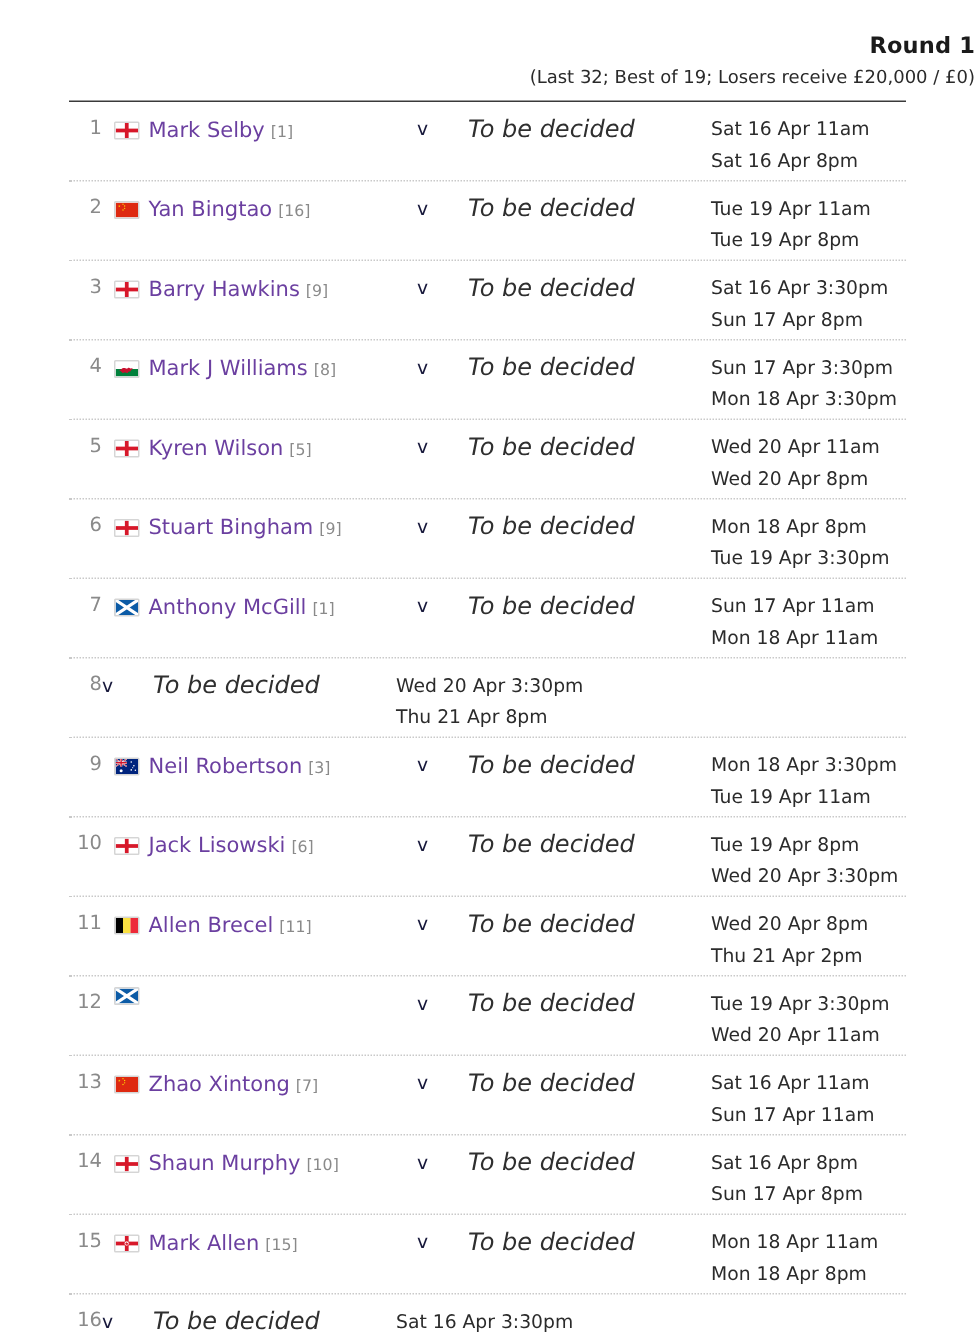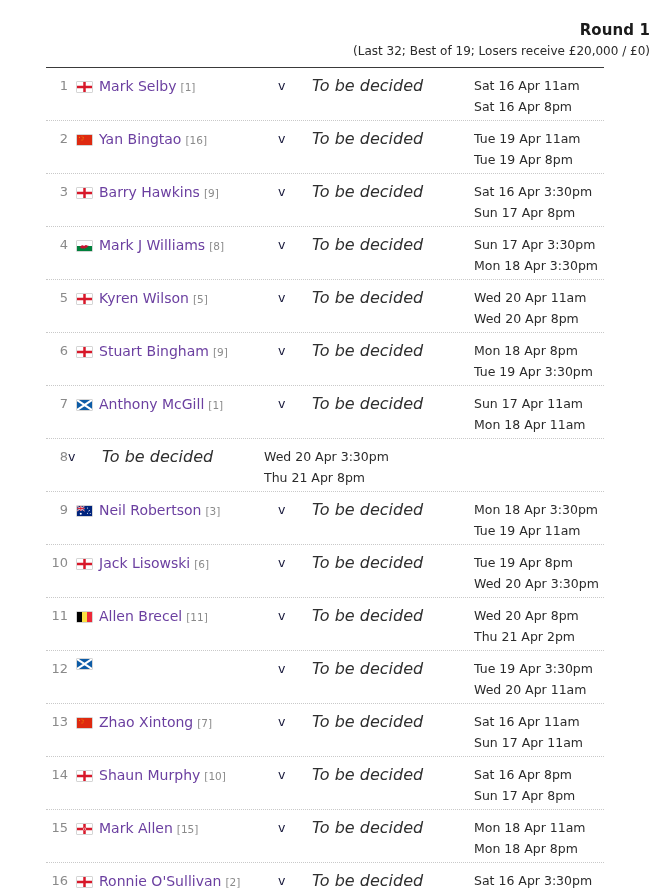--- a/index.html
+++ b/index.html
@@ -428,30 +428,20 @@
         </div>
         <div class="col-v">v</div>
         <div class="col-opponent">To be decided</div>
         <div class="col-dates">
           <span class="date-line">Mon 18 Apr 11am</span>
           <span class="date-line">Mon 18 Apr 8pm</span>
         </div>
       </div>
       <div class="match-row">
         <div class="col-num">16</div>
-        <div class="col-player">
-          <span class="flag">
-            <svg viewBox="0 0 30 20">
-              <rect width="30" height="20" fill="#ffffff"></rect>
-              <rect x="12.5" y="0" width="5" height="20" fill="#d7182a"></rect>
-              <rect x="0" y="7.5" width="30" height="5" fill="#d7182a"></rect>
-            </svg>
-          </span>
-          <span><a class="player-name" href="#">Ronnie O'Sullivan</a><span class="player-seed">[2]</span></span>
-        </div>
         <div class="col-v">v</div>
         <div class="col-opponent">To be decided</div>
         <div class="col-dates">
           <span class="date-line">Sat 16 Apr 3:30pm</span>
           <span class="date-line">Sun 17 Apr 3:30pm</span>
         </div>
       </div>
     </div>
 
 </div>

